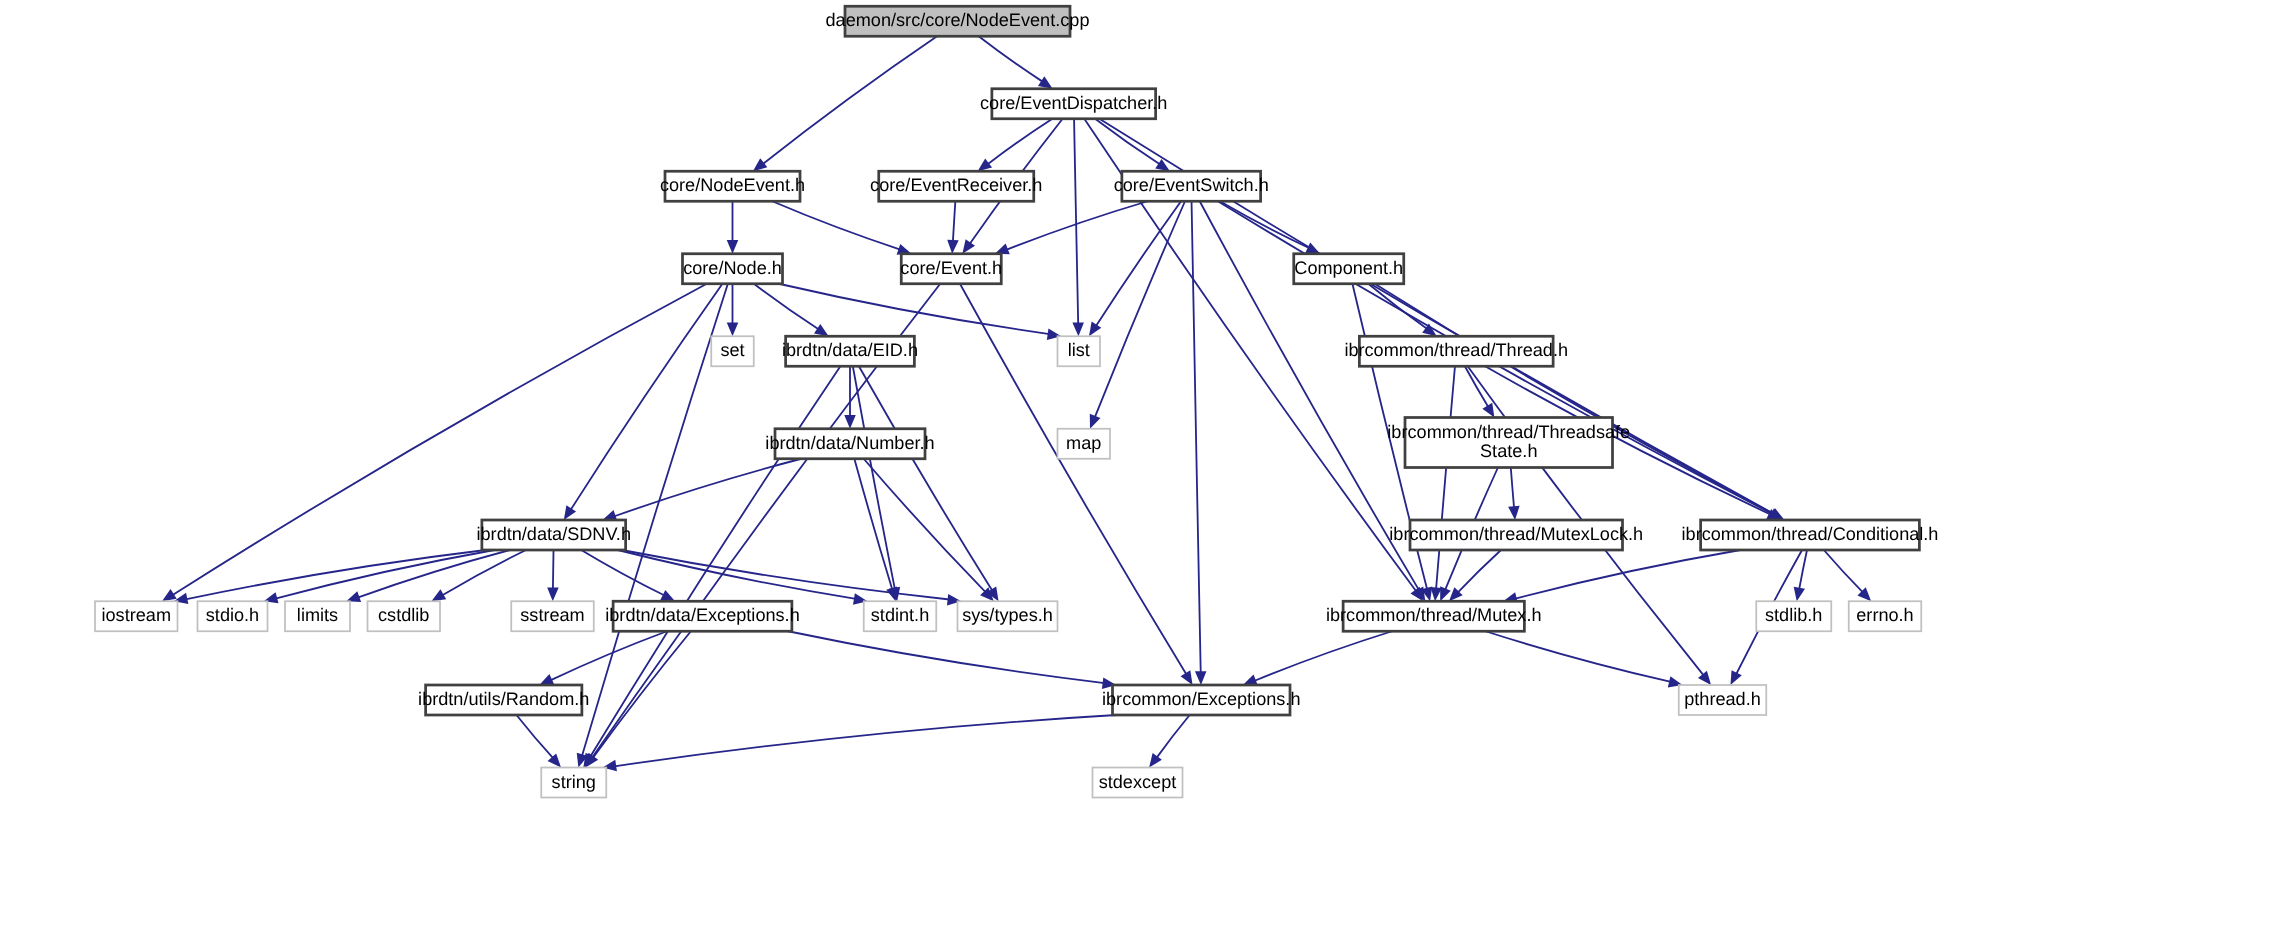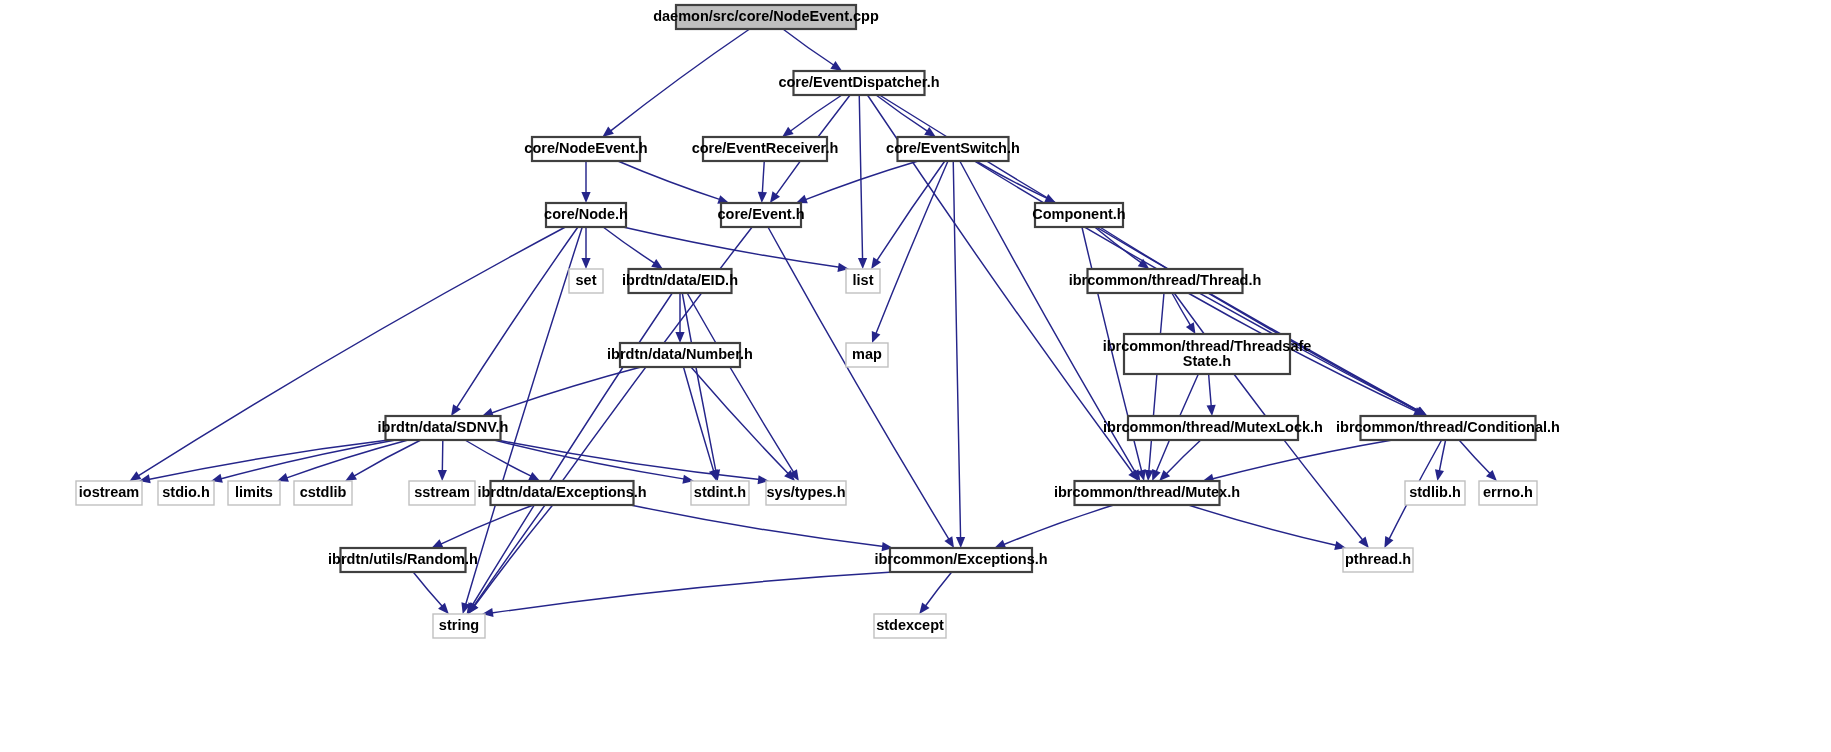--- a/index.html
+++ b/index.html
@@ -7,21 +7,20 @@
     padding: 0;
     background: #ffffff;
   }
   #graph-root {
     position: relative;
     width: 1831px;
     height: 752px;
     background: #ffffff;
     font-family: "Liberation Sans", sans-serif;
     overflow: hidden;
-    font-weight: bold;
   }
   svg#graph-svg {
     position: absolute;
     left: 0;
     top: 0;
     width: 1831px;
     height: 752px;
     display: block;
   }
   .node-rect-internal {

